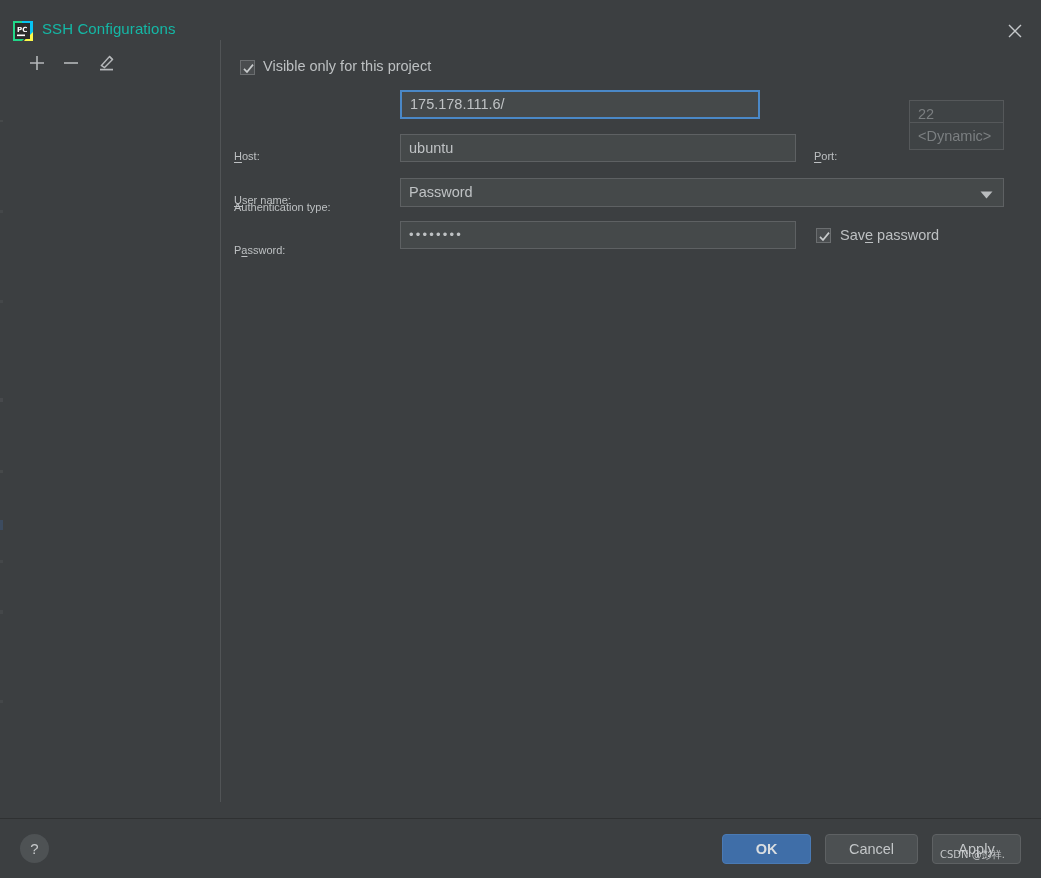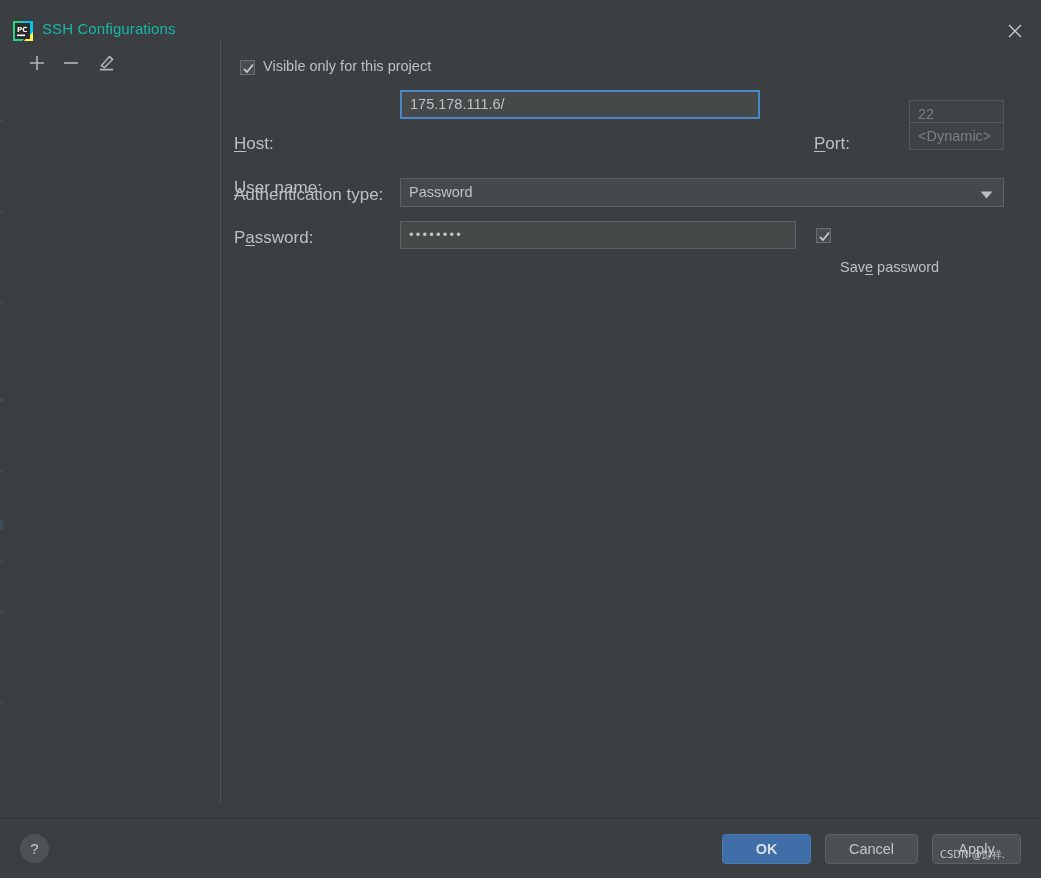--- a/index.html
+++ b/index.html
@@ -124,23 +124,24 @@
   
   #form {
     position: absolute;
     left: 234px; top: 38px;
     width: 790px;
     height: 770px;
   }
 
   .lbl {
     position: absolute;
-    font-size: 17px;
+    font-size: 11px;
     color: #bdc0c2;
     white-space: nowrap;
+    margin-top: 16px;
   }
   .mn { text-decoration: underline; text-underline-offset: 2px; }
 
   .field {
     position: absolute;
     box-sizing: border-box;
     background: #45494a;
     border: 1px solid #5e6163;
     color: #bfc2c4;
     font-size: 14.5px;
@@ -359,41 +360,42 @@
     </div>
     <div class="cb-label" style="left:29px; top:20px;">Visible only for this project</div>
 
     <div class="lbl" style="left:0px; top:96px;"><span class="mn">H</span><span>ost:</span></div>
     <div class="field focused" style="left:166px; top:52px; width:360px; height:29px; line-height:25px;">175.178.111.6/</div>
 
     <div class="lbl" style="left:580px; top:96px;"><span class="mn">P</span><span>ort:</span></div>
     <div class="field ghost" style="left:675px; top:62px; width:95px;">22</div>
 
     <div class="lbl" style="left:0px; top:140px;"><span class="mn">U</span><span>ser name:</span></div>
+    <div class="field" style="left:166px; top:96px; width:396px;">ubuntu</div>
 
     <div class="lbl" style="left:571px; top:140px;"><span class="mn">L</span><span>ocal port:</span></div>
     <div class="field ghost" style="left:675px; top:84px; width:95px;">&lt;Dynamic&gt;</div>
 
     <div class="lbl" style="left:0px; top:147px;">Authentication type:</div>
     <div id="auth-combo">
       <div id="auth-combo-text">Password</div>
       <svg id="auth-combo-arrow" width="13" height="8" viewBox="0 0 13 8">
         <path d="M0.5 0.5 L12.5 0.5 L6.5 7.5 Z" fill="#b9bcbe"></path>
       </svg>
     </div>
 
     <div class="lbl" style="left:0px; top:190px;"><span>P</span><span class="mn">a</span><span>ssword:</span></div>
     <div class="field pwd" style="left:166px; top:183px; width:396px;">••••••••</div>
 
     <div class="cb" style="left:582px; top:190px;">
       <svg width="13" height="13" viewBox="0 0 13 13">
         <path d="M2 6.8 L5 10 L11 2.6" stroke="#c9cccd" stroke-width="1.7" fill="none"></path>
       </svg>
     </div>
-    <div class="cb-label" style="left:606px; top:189px;margin-top:32px;"><span>Sav</span><span class="mn">e</span><span> password</span></div>
+    <div class="cb-label" style="left:606px; top:189px;"><span>Sav</span><span class="mn">e</span><span> password</span></div>
 
 
   </div>
 
   <div id="bottom-sep"></div>
   <div id="bottombar"></div>
 
   <div id="help-btn">?</div>
   <div class="btn" id="ok-btn">OK</div>
   <div class="btn" id="cancel-btn">Cancel</div>

